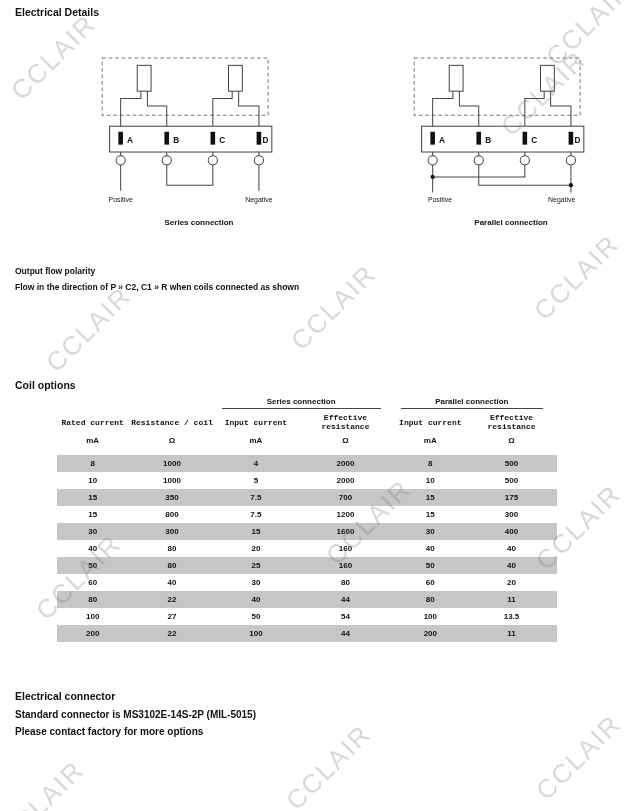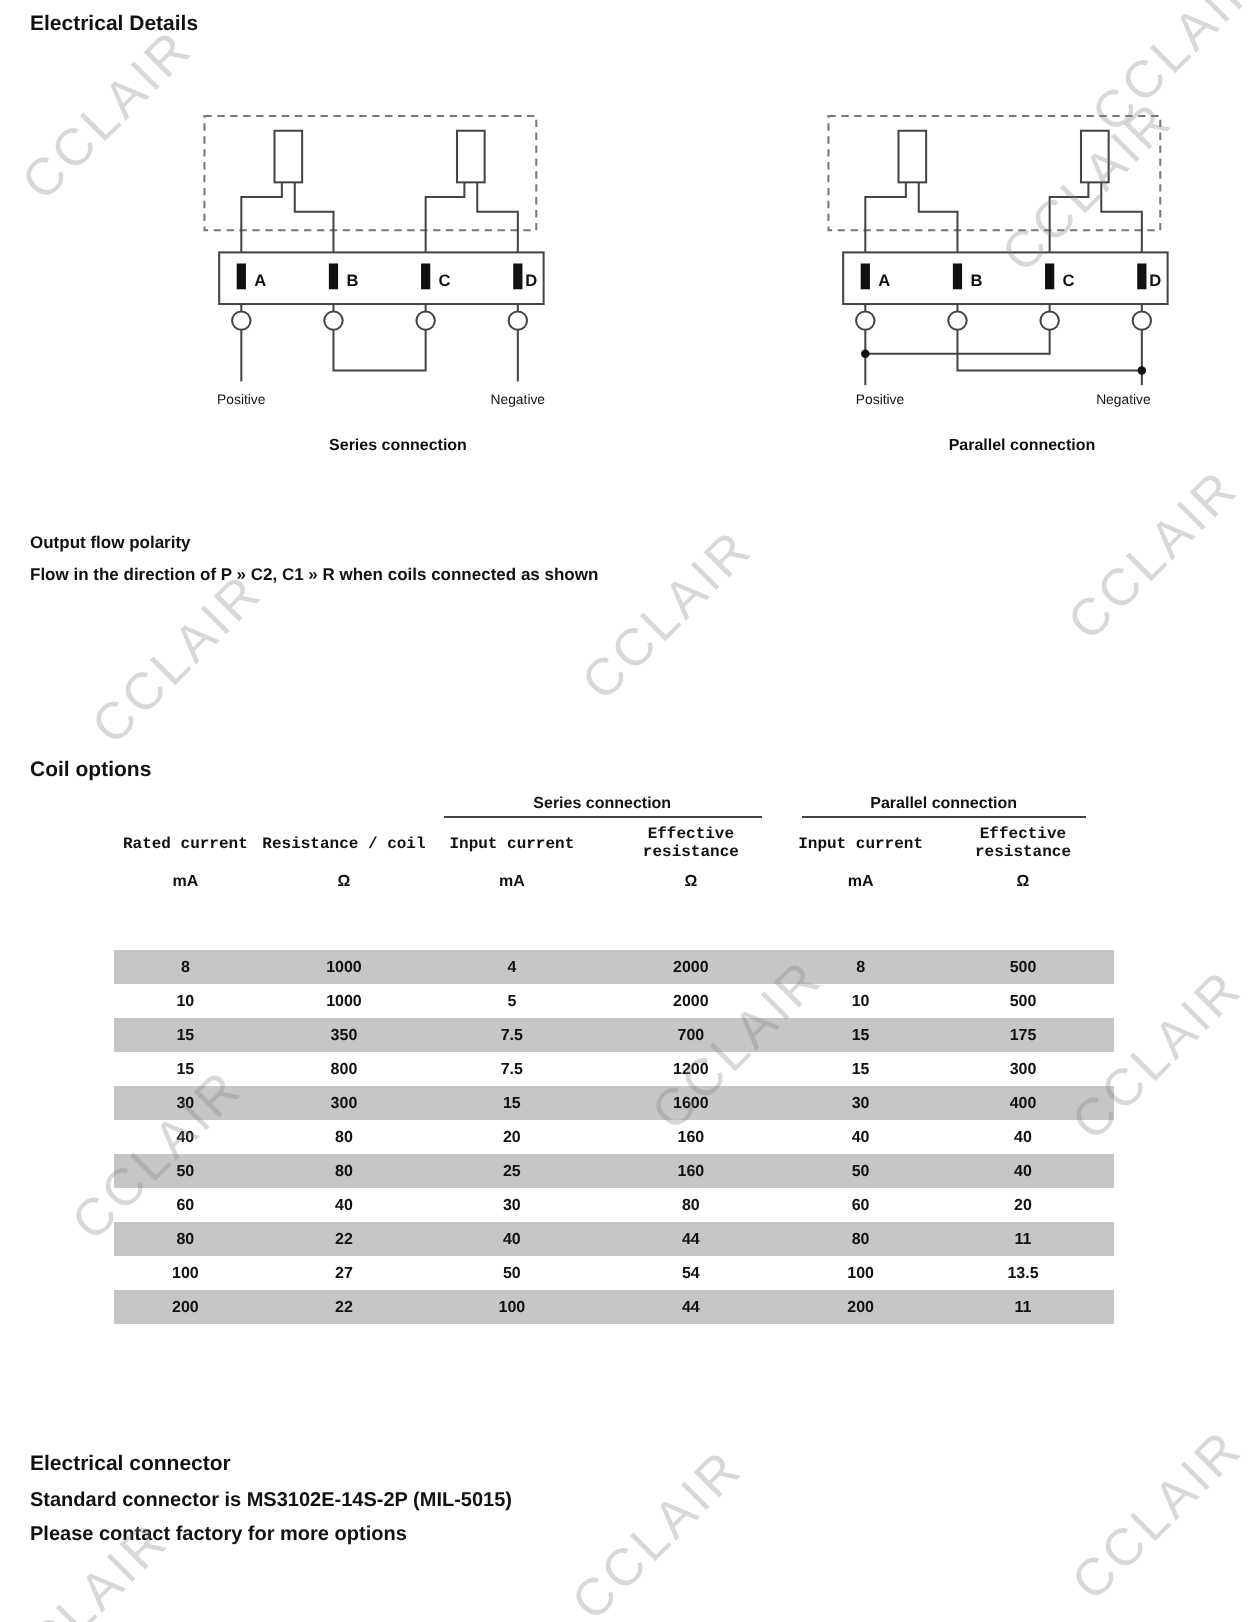--- a/index.html
+++ b/index.html
@@ -39,25 +39,25 @@
   }
   table.coil-table th, table.coil-table td {
     font-weight:bold; text-align:center; vertical-align:middle; padding:2px;
   }
   tr.group-row th { padding:0; }
   .group-line {
     border-bottom:1px solid #444; padding-bottom:2px; margin:0 14px 0 6px;
     font-size:8px; font-weight:bold;
   }
   tr.label-row th { padding-top:4px; font-size:8px;font-family:Liberation Mono, monospace; }
-  tr.unit-row th { padding-top:3px; padding-bottom:30px; font-size:8px; }
+  tr.unit-row th { padding-top:3px; padding-bottom:10px; font-size:8px; }
   tbody td { height:17px; }
 
   
-  .connector { margin-top:64px; }
+  .connector { margin-top:48px; }
   .connector p { font-size:10px; font-weight:bold; line-height:20px; }
   .connector p:first-of-type { margin-top:6px; line-height:14px; }
 </style>
 </head>
 <body>
 
 <div class="wm-layer">
   <span class="wm" style="left:0px;top:42px">CCLAIR</span>
   <span class="wm" style="left:535px;top:8px">CCLAIR</span>
   <span class="wm" style="left:490px;top:78px">CCLAIR</span>

